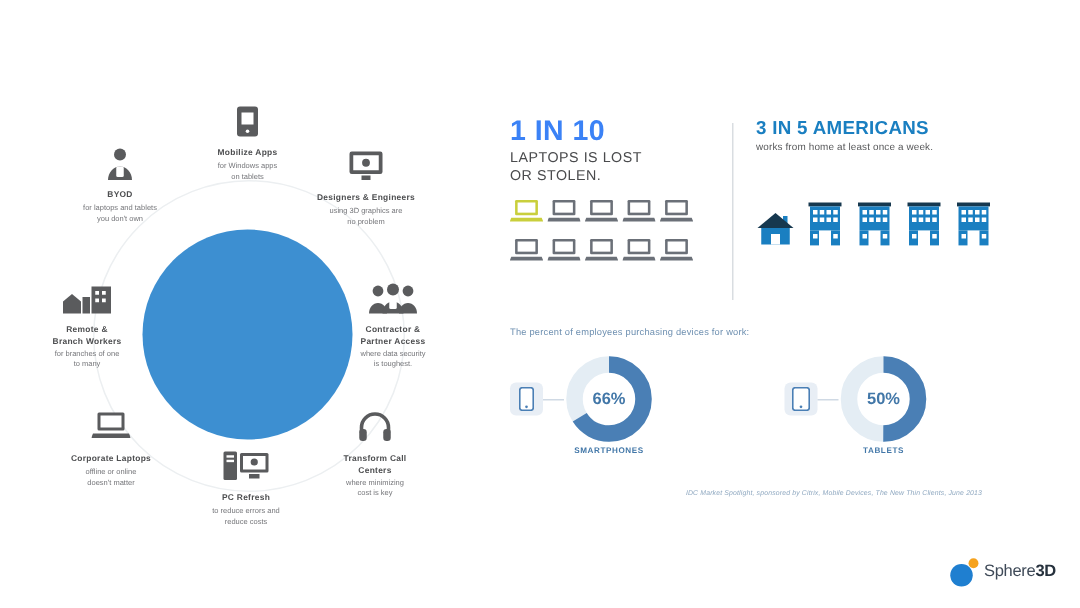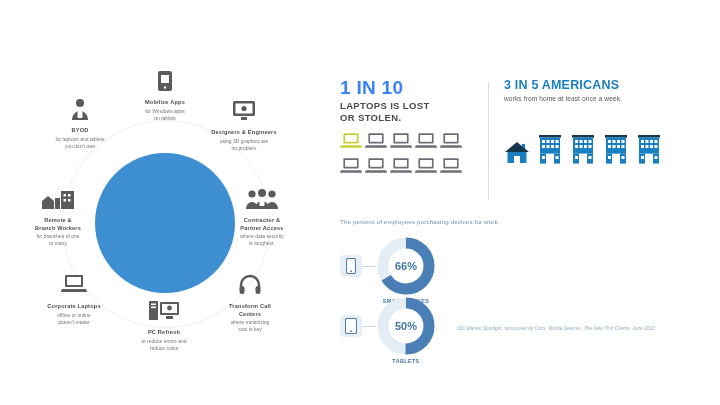--- a/index.html
+++ b/index.html
@@ -39,32 +39,32 @@
   #right{position:absolute;left:340px;top:78px;width:366px;height:290px;}
 
   .stat-row{position:relative;height:128px;}
   .vdivide{position:absolute;left:148px;top:4px;width:1px;height:118px;background:#d9dde1;}
 
   .stat{position:absolute;top:0;}
   .stat.left{left:0;width:140px;}
   .stat.right{left:164px;width:200px;}
 
   .big-yellow{font-size:19px;font-weight:bold;color:#3b82f6;letter-spacing:.3px;line-height:1.05;margin:0;}
-  .big-sub{font-size:9.5px;font-weight:bold;color:#4a4b4d;letter-spacing:.35px;line-height:1.3;margin:2px 0 0;}
+  .big-sub{font-size:9.5px;font-weight:normal;color:#4a4b4d;letter-spacing:.35px;line-height:1.3;margin:2px 0 0;}
   .big-blue{font-size:12.5px;font-weight:bold;color:#1a7fc1;letter-spacing:.2px;margin:0;}
   .small-gray{font-size:6.6px;color:#58595b;margin:3px 0 0;letter-spacing:.1px;}
 
   .laptop-grid{position:absolute;left:0;top:54px;width:140px;}
   .laptop-grid .lrow{display:flex;gap:3px;margin-bottom:4px;}
 
   .bldg-row{position:absolute;left:0;top:56px;display:flex;align-items:flex-end;gap:7px;}
 
   
   .donut-head{position:absolute;left:0;top:140px;font-size:6.2px;color:#6d8fb0;letter-spacing:.15px;}
-  .donuts{position:absolute;left:0;top:158px;width:366px;display:flex;align-items:flex-start;flex-direction:column;}
+  .donuts{position:absolute;left:0;top:158px;width:366px;display:flex;align-items:flex-end;}
   .dgroup{display:flex;align-items:center;}
   .dev-badge{
     width:22px;height:22px;border-radius:4px;background:#e8eef5;
     display:flex;align-items:center;justify-content:center;flex:0 0 auto;
   }
   .connector{width:14px;height:1px;background:#cfd9e4;}
   .donut-wrap{position:relative;width:60px;height:60px;flex:0 0 auto;}
   .donut-wrap svg{display:block;}
   .dval{
     position:absolute;left:0;top:0;width:60px;height:60px;
@@ -423,14 +423,23 @@
         </div>
       </div>
 
       <span class="gapfill"></span>
 
     </div>
 
     <div class="source">IDC Market Spotlight, sponsored by Citrix, Mobile Devices, The New Thin Clients, June 2013</div>
   </div>
 
+  <div id="logo">
+    <span class="mark">
+      <svg width="26" height="22" viewBox="0 0 26 22">
+        <circle cx="11" cy="13.5" r="7.5" fill="#1f7fd0"></circle>
+        <circle cx="19" cy="5.5" r="3.3" fill="#f5a21e"></circle>
+      </svg>
+    </span>
+    <span class="txt"><span>Sphere</span><b>3D</b></span>
+  </div>
 
 </div>
 
 </body></html>

